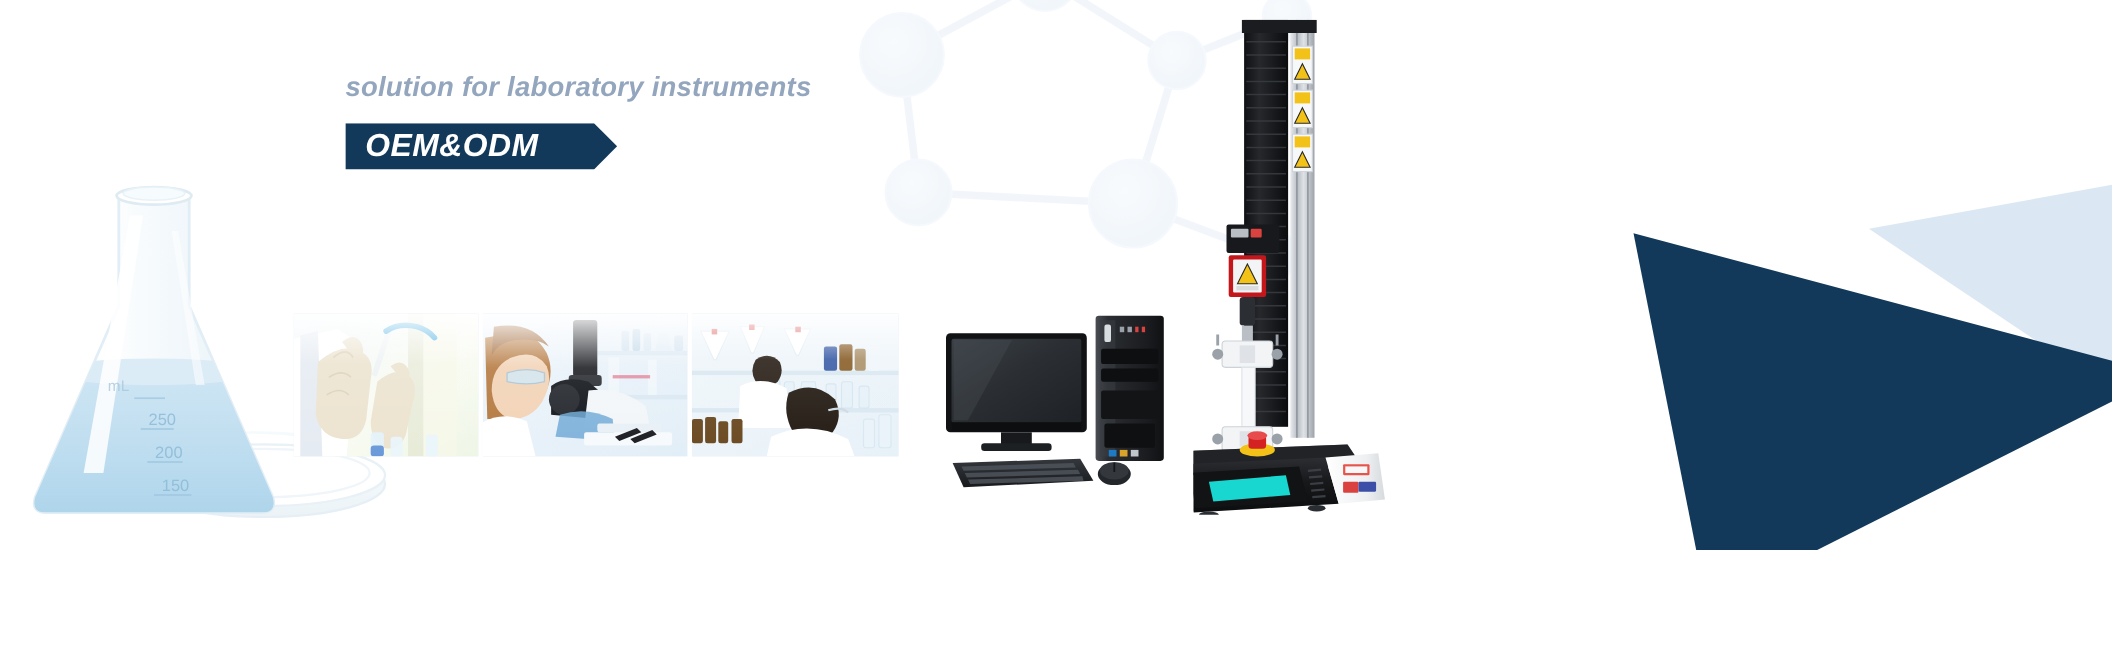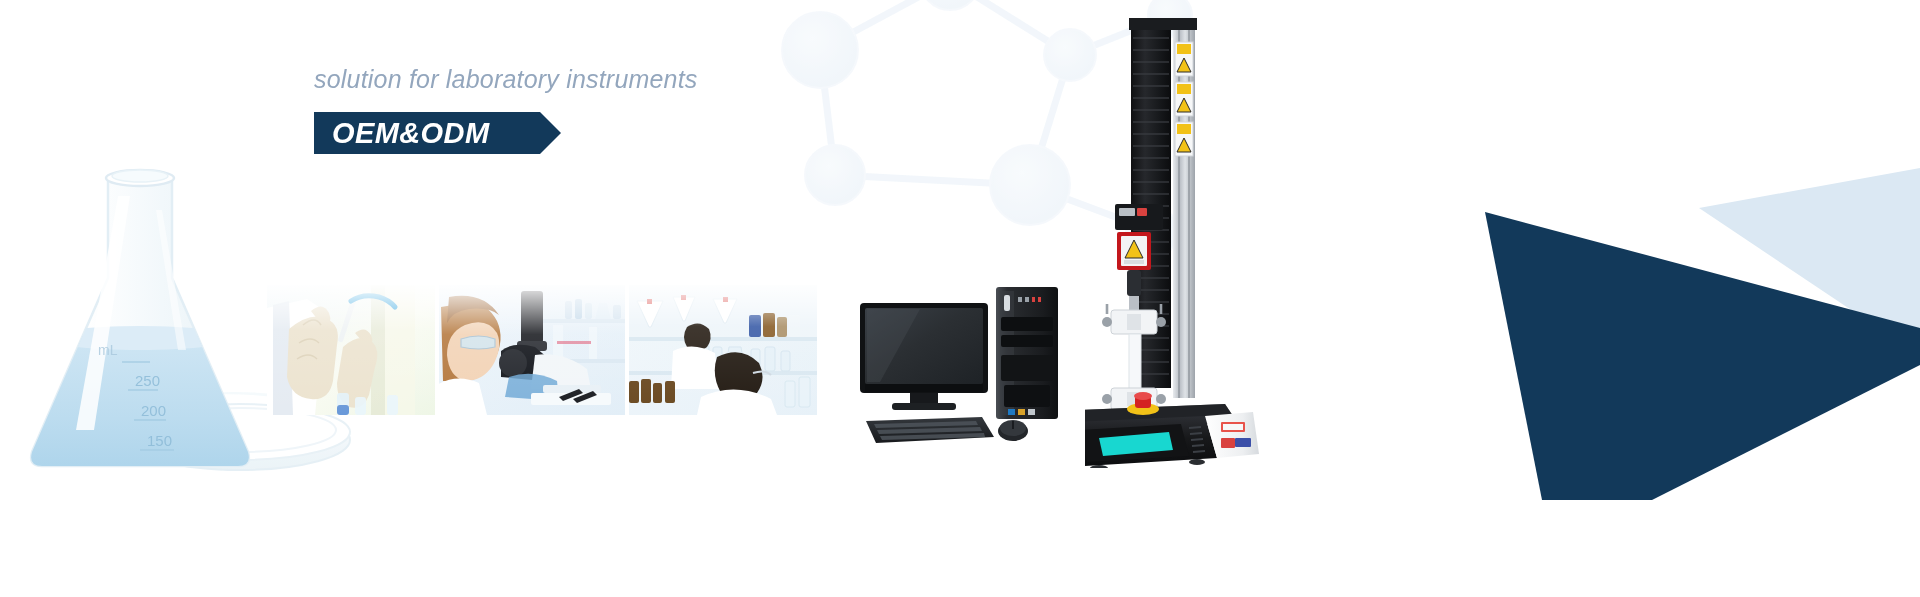--- a/index.html
+++ b/index.html
@@ -20,21 +20,21 @@
   
   .glassware{position:absolute;left:-10px;top:100px;width:420px;height:400px;}
 
   
   .headline{position:absolute;left:314px;top:56px;width:700px;}
   .line1{
     font-size:27px;font-style:italic;font-weight:bold;
     color:#14395c;letter-spacing:.3px;line-height:46px;white-space:nowrap;
   }
   .line2{
-    font-size:25px;font-style:italic;font-weight:normal;
+    font-size:25px;font-style:italic;font-weight:bold;
     color:#93a6bd;letter-spacing:.2px;line-height:46px;white-space:nowrap;
   }
   .badge-wrap{position:relative;margin-top:10px;height:28px;width:250px;padding-left:32px;}
   .badge-bg{position:absolute;left:0;top:0;width:250px;height:42px;}
   .badge-text{
     position:absolute;left:18px;top:4px;
     font-size:29px;font-style:italic;font-weight:bold;
     color:#ffffff;letter-spacing:.4px;line-height:34px;white-space:nowrap;
   }
 

